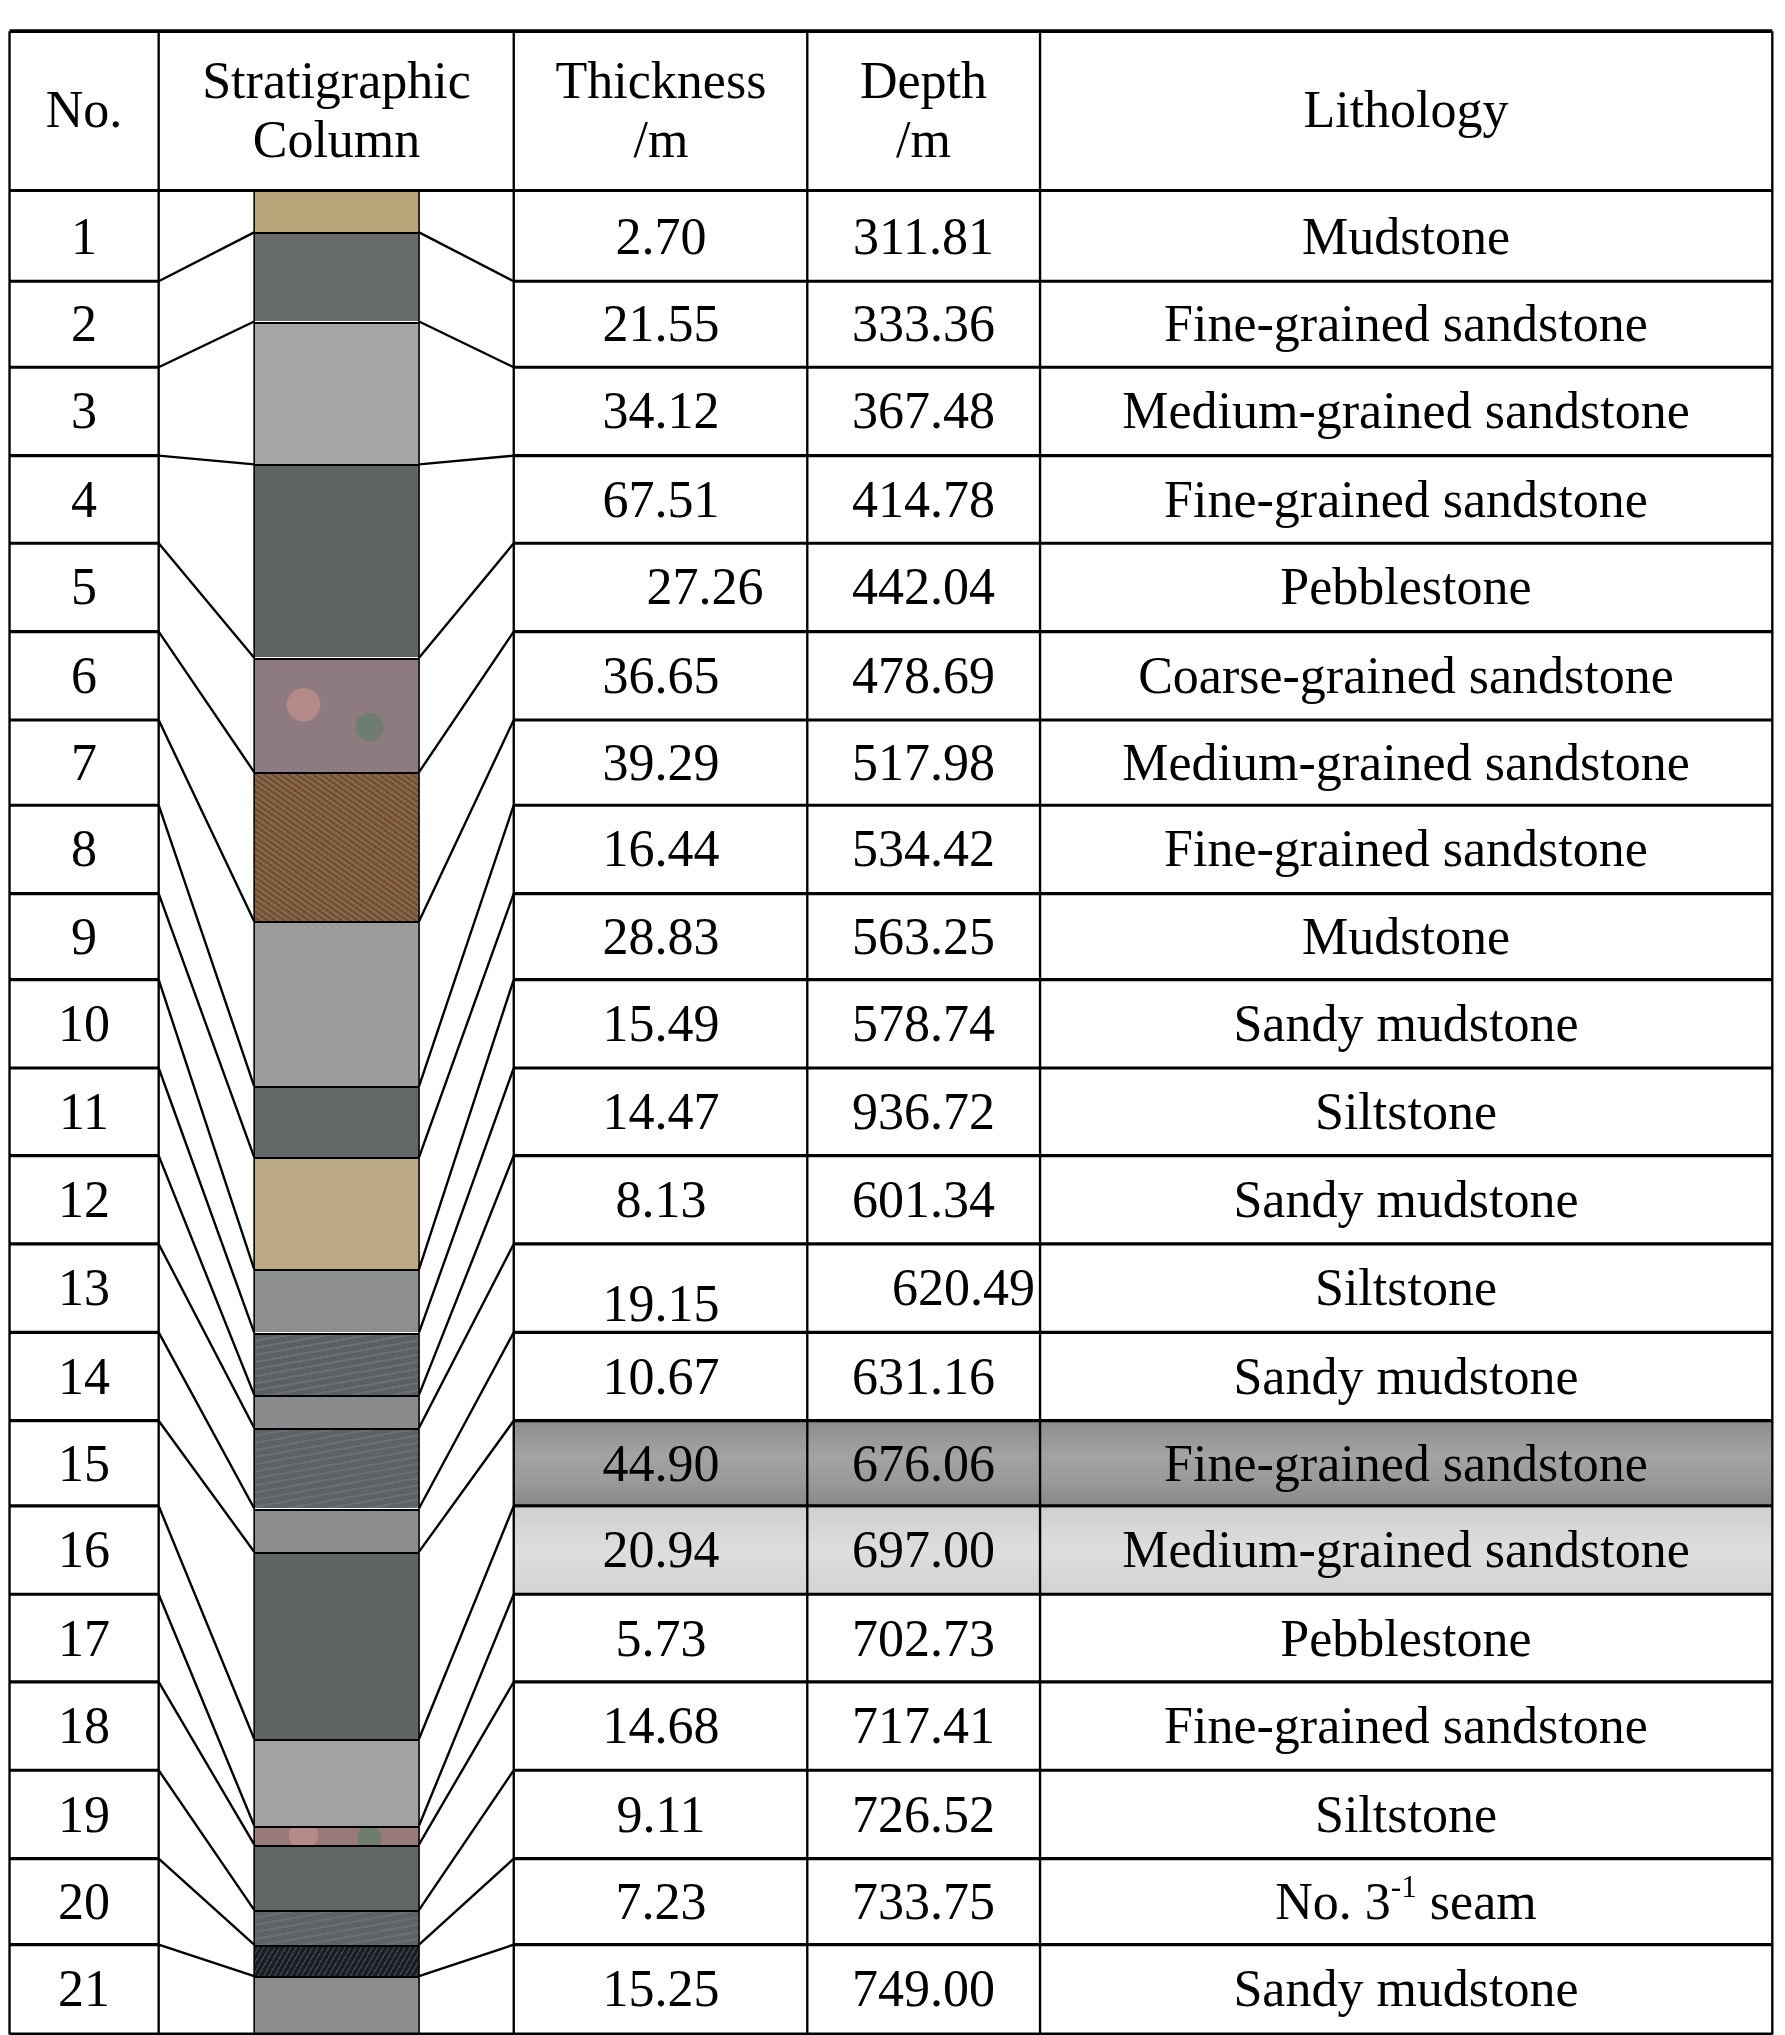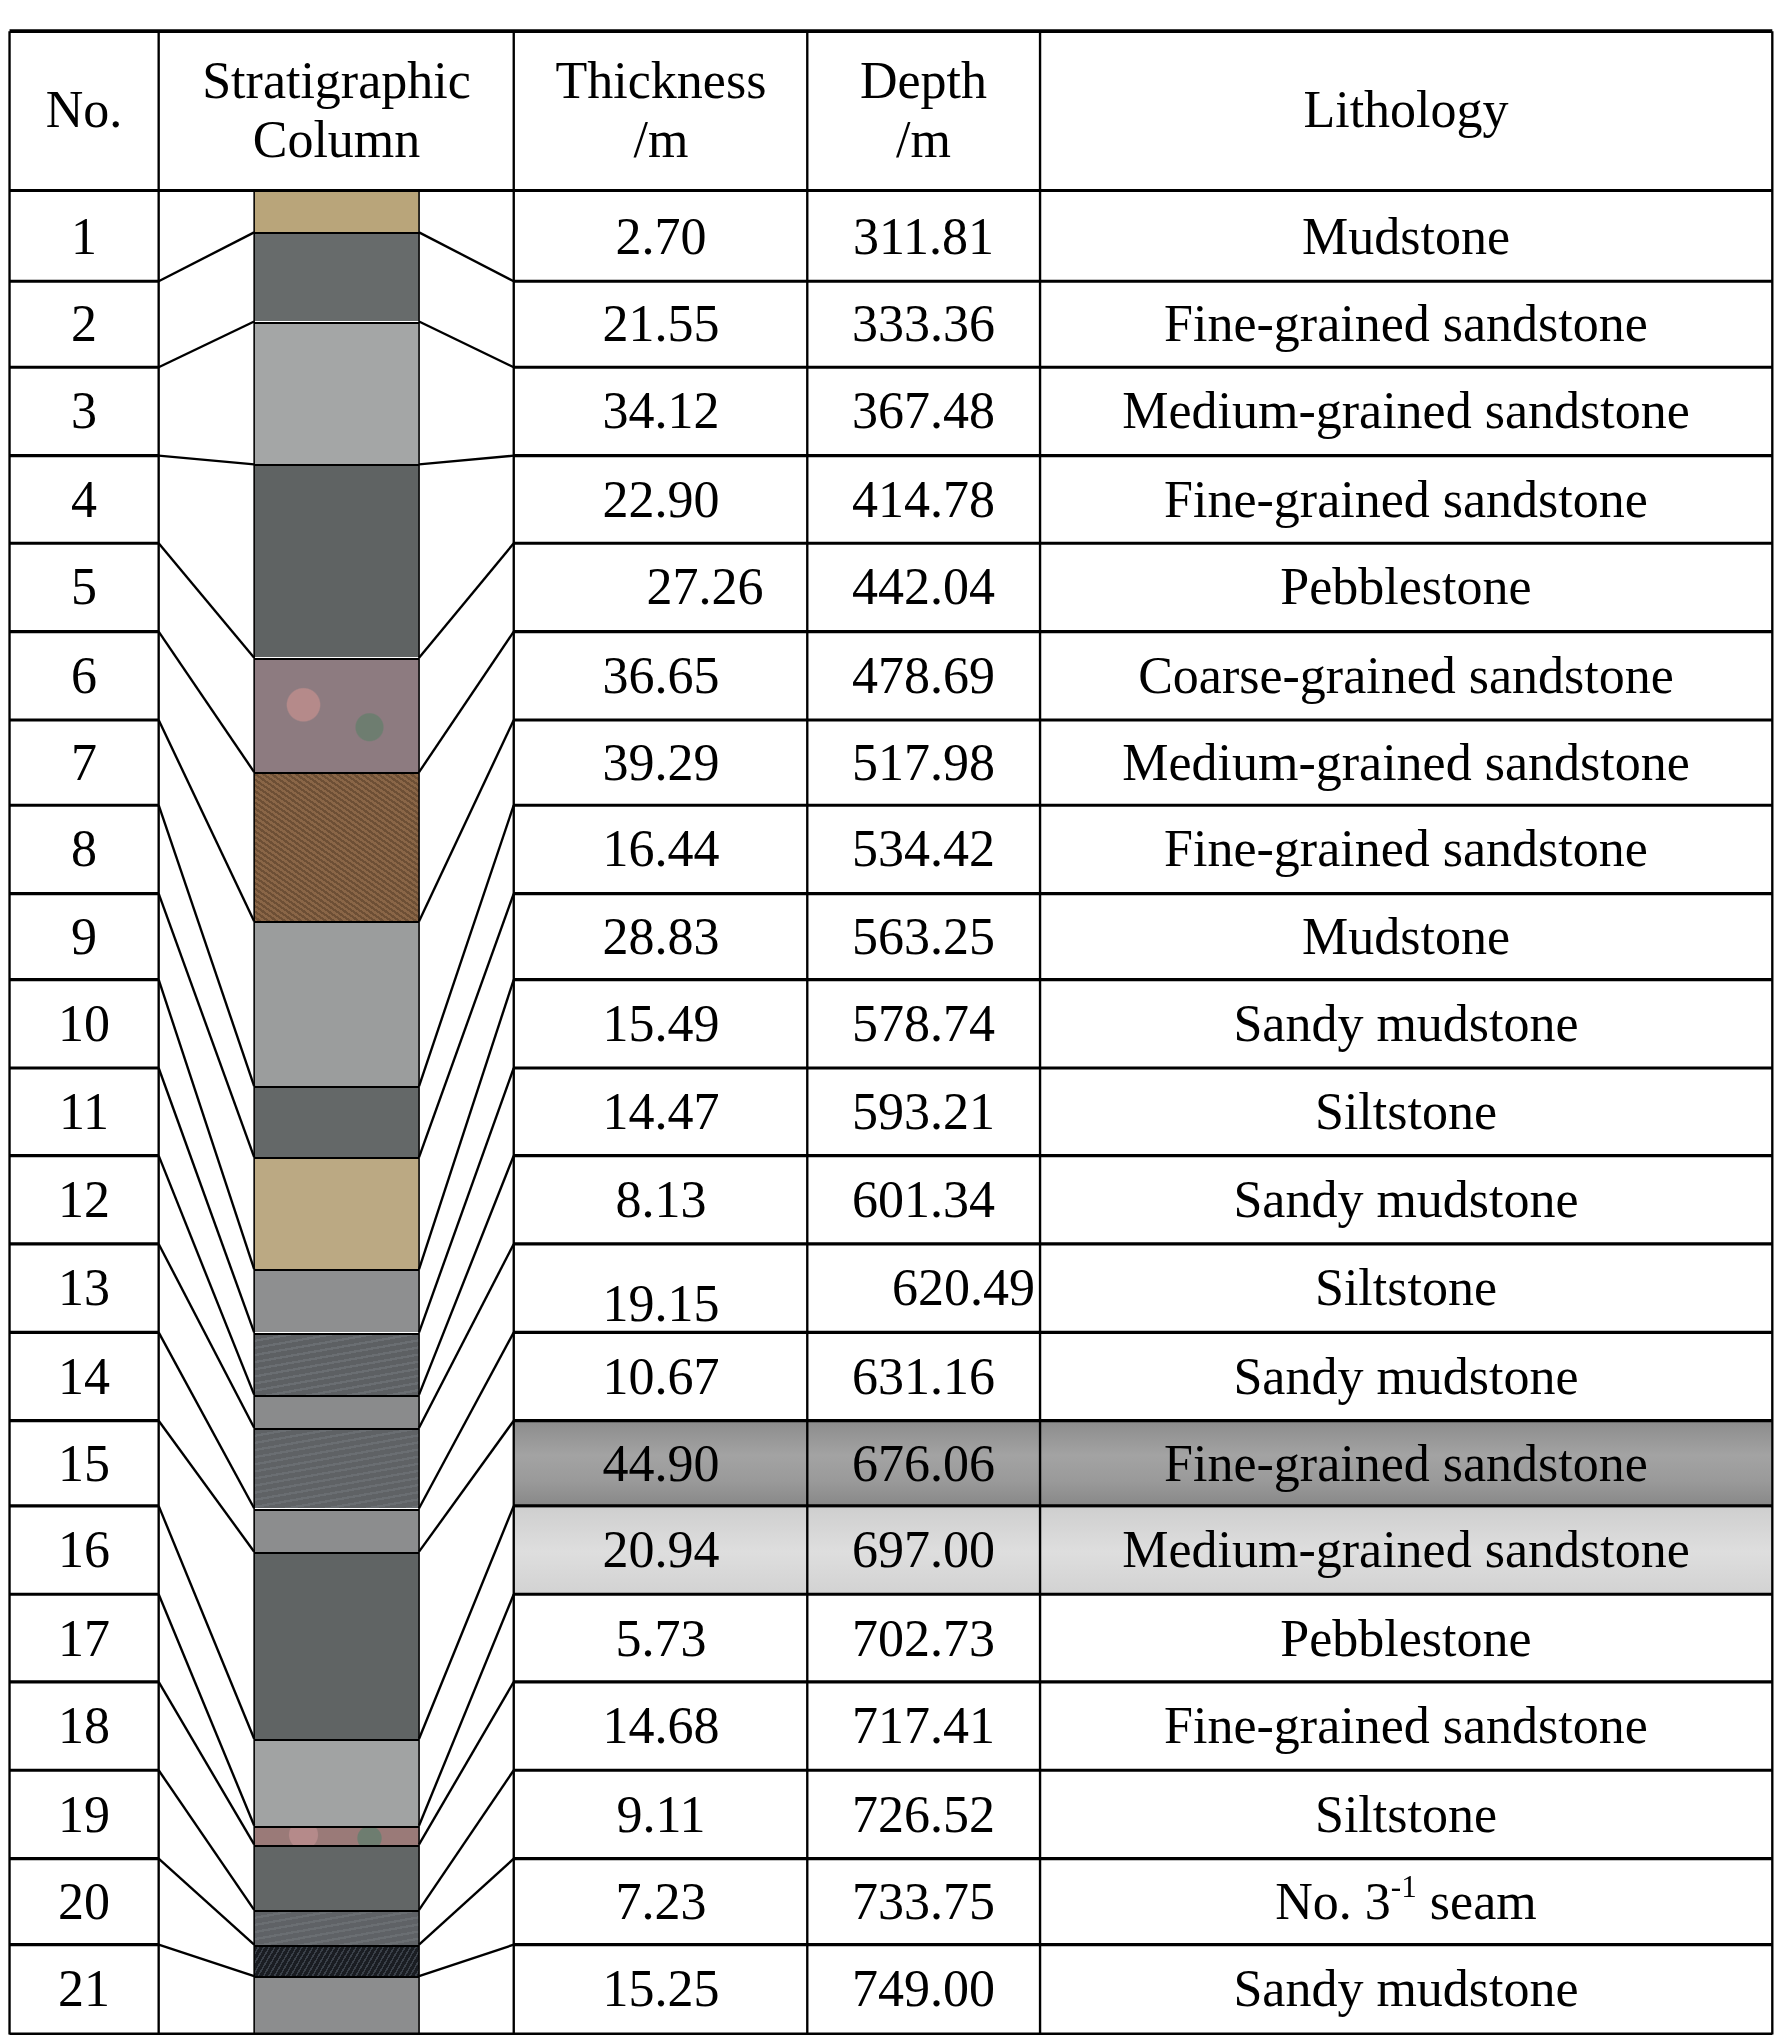--- a/index.html
+++ b/index.html
@@ -192,21 +192,21 @@
       <div class="cell" style="left: 807px; top: 354px; width: 233px; height: 88px;">
         <span>367.48</span>
       </div>
       <div class="cell" style="left: 1040px; top: 354px; width: 732px; height: 88px;">
         <span>Medium-grained sandstone</span>
       </div>
       <div class="cell" style="left: 9.5px; top: 443px; width: 149px; height: 88px;">
         <span>4</span>
       </div>
       <div class="cell" style="left: 514px; top: 443px; width: 294px; height: 88px;">
-        <span>22.90</span>
+        <span>67.51</span>
       </div>
       <div class="cell" style="left: 807px; top: 443px; width: 233px; height: 88px;">
         <span>414.78</span>
       </div>
       <div class="cell" style="left: 1040px; top: 443px; width: 732px; height: 88px;">
         <span>Fine-grained sandstone</span>
       </div>
       <div class="cell" style="left: 9.5px; top: 530px; width: 149px; height: 88px;">
         <span>5</span>
       </div>
@@ -279,21 +279,21 @@
       <div class="cell" style="left: 1040px; top: 967px; width: 732px; height: 88px;">
         <span>Sandy mudstone</span>
       </div>
       <div class="cell" style="left: 9.5px; top: 1055px; width: 149px; height: 88px;">
         <span>11</span>
       </div>
       <div class="cell" style="left: 514px; top: 1055px; width: 294px; height: 88px;">
         <span>14.47</span>
       </div>
       <div class="cell" style="left: 807px; top: 1055px; width: 233px; height: 88px;">
-        <span>593.21</span>
+        <span>936.72</span>
       </div>
       <div class="cell" style="left: 1040px; top: 1055px; width: 732px; height: 88px;">
         <span>Siltstone</span>
       </div>
       <div class="cell" style="left: 9.5px; top: 1143px; width: 149px; height: 88px;">
         <span>12</span>
       </div>
       <div class="cell" style="left: 514px; top: 1143px; width: 294px; height: 88px;">
         <span>8.13</span>
       </div>

